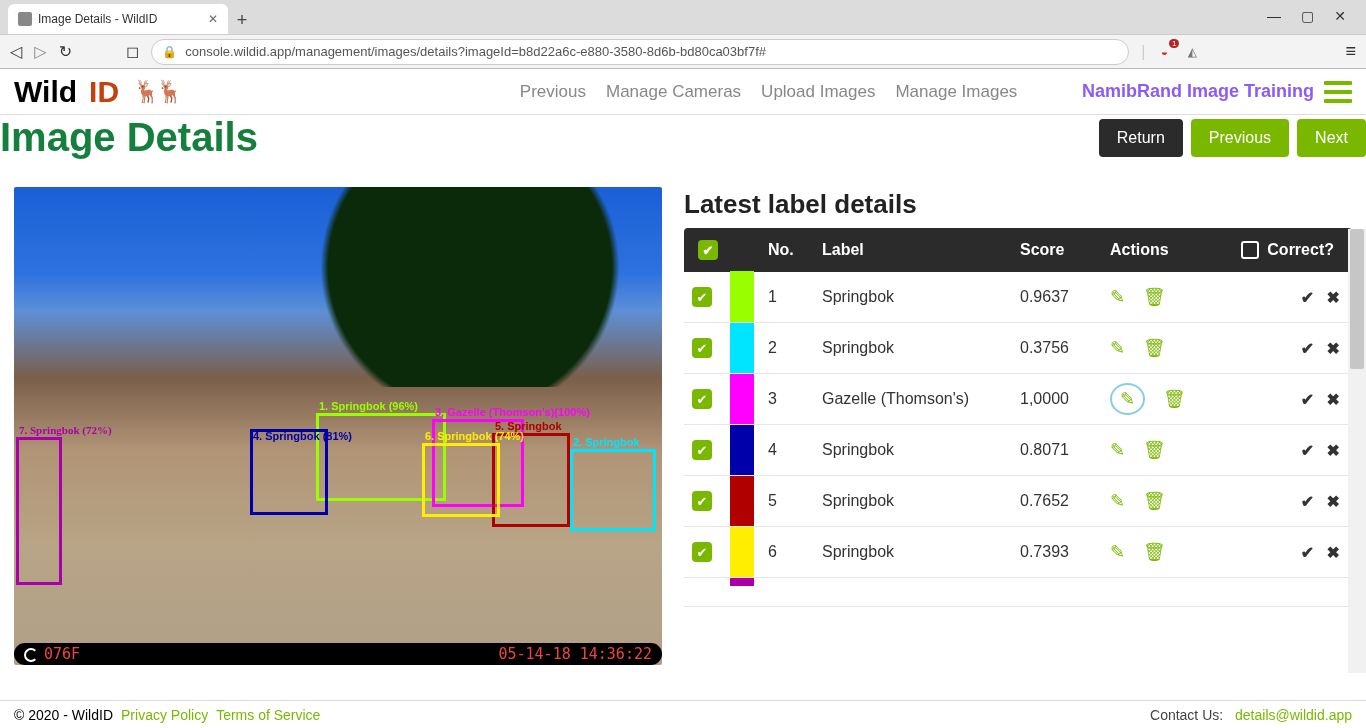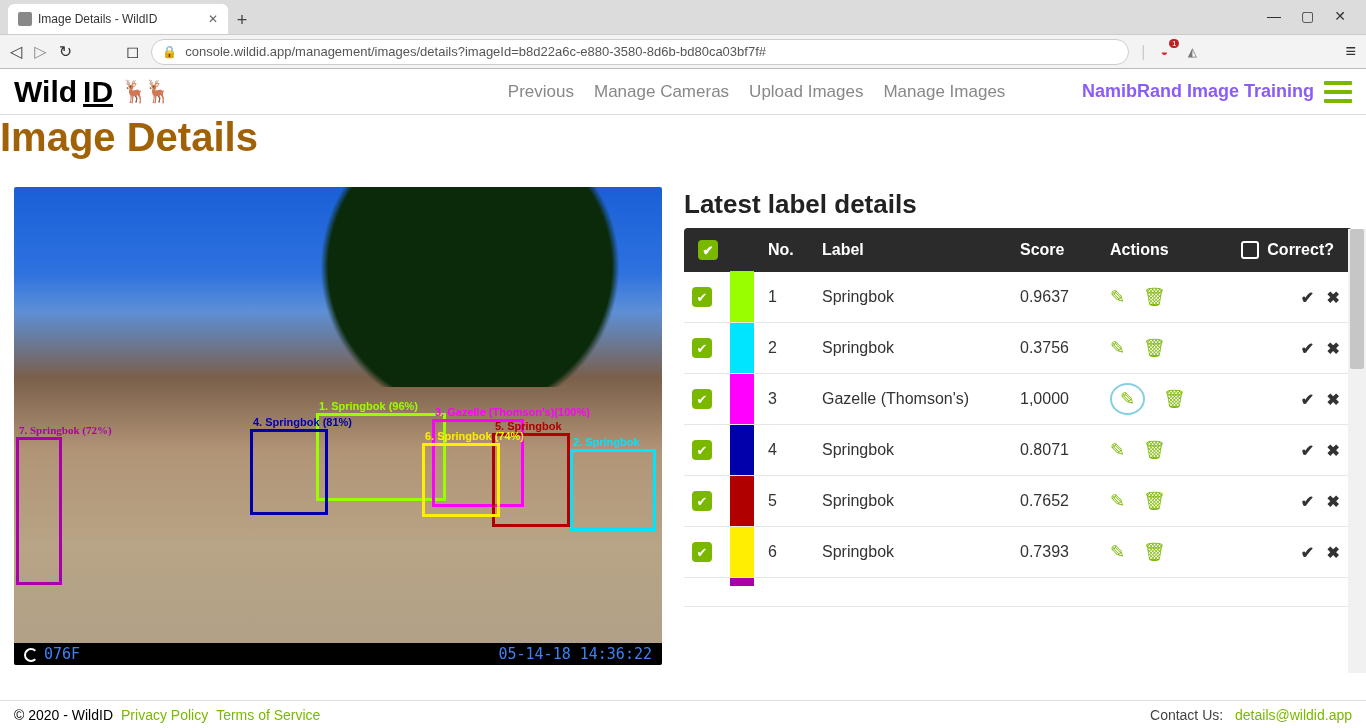--- a/index.html
+++ b/index.html
@@ -20,45 +20,45 @@
   .lock { font-size:12px; color:#666; }
   .ext-icons { display:flex; gap:10px; align-items:center; }
   .badge-icon { width:18px; height:18px; display:flex;align-items:center;justify-content:center;font-size:12px;}
   .shield { color:#d23; position:relative;}
   .shield-count { position:absolute; top:-4px; right:-6px; background:#b22; color:#fff; font-size:8px; border-radius:6px; padding:0 3px;}
   .triangle { color:#777;}
   .menu-dots { font-size:18px; color:#333;}
 
   
   .app-header { display:flex; align-items:center; border-bottom:1px solid #ddd; height:46px; padding:0 14px; }
-  .logo { font-family: Impact, "Arial Black", sans-serif; font-size:30px; font-weight:900; color:#000; display:flex;align-items:center;gap:6px;text-align:center;}
-  .logo .id { color:#000000;text-decoration:underline; }
+  .logo { font-family: Impact, "Arial Black", sans-serif; font-size:30px; font-weight:900; color:#000; display:flex;align-items:center;gap:12px;text-align:center;}
+  .logo .id { color:#c2410c; }
   .logo-bugs { font-size:22px; color:#333; letter-spacing:-4px; margin-left:2px;}
   .main-nav { display:flex; gap:20px; margin-left:340px; }
   .main-nav a { color:#888; text-decoration:none; font-size:17px; }
   .org-name { margin-left:auto; font-size:18px; font-weight:700; color:#8b5cf6; }
   .hamburger { margin-left:10px; display:flex; flex-direction:column; gap:5px; cursor:pointer;}
   .hamburger span{ display:block; width:28px; height:4px; background:#7ab800; border-radius:1px;}
 
   
   .content { display:flex; padding:10px 14px 0 14px; gap:18px; height:calc(100% - 34px - 34px - 46px - 28px); position:relative;}
   .left-col { width:652px; }
   .right-col { flex:1; }
   .title-row { display:flex; align-items:center; margin-bottom:12px;}
-  .page-title { font-size:40px; font-weight:700; color:#a16207; }
+  .page-title { font-size:40px; font-weight:700; color:#15803d; }
   .title-buttons { margin-left:auto; display:flex; gap:8px; }
   .btn { border:none; border-radius:4px; padding:10px 18px; font-size:16px; color:#fff; cursor:pointer; }
   .btn-dark { background:#2b2b2b;}
   .btn-green { background:#7ab800;}
 
   .camera-image { width:648px; height:478px; position:relative; border-radius:2px; overflow:hidden; background:linear-gradient(to bottom,#1a5fd6 0%, #2e72e0 18%, #5d8fd6 26%, #7a5f4a 40%, #b19476 55%, #b8a486 75%, #b0a088 100%); }
   .tree { position:absolute; top:0; right:40px; width:380px; height:200px; background:radial-gradient(circle at 60% 40%, #0a2a0a 0%, #0a2a0a 55%, transparent 58%);}
   .bbox { position:absolute; border:3px solid;}
   .bbox-label{ position:absolute; top:-16px; left:0; font-size:11px; white-space:nowrap; font-weight:600;}
-  .img-footer { position:absolute; bottom:0;left:0;right:0;height:22px;background:#000;color:#3b82f6;display:flex;align-items:center;justify-content:space-between;padding:0 10px;font-family:monospace;font-size:15px;}
+  .img-footer { position:absolute; bottom:0;left:0;right:0;height:22px;background:#000;color:#ef4444;display:flex;align-items:center;justify-content:space-between;padding:0 10px;font-family:monospace;font-size:15px;border-radius:11px;}
   .moon { display:inline-block; width:14px;height:14px;border:2px solid #fff;border-radius:50%;border-right-color:transparent;margin-right:6px;vertical-align:middle;}
 
   
   .panel-title { font-size:26px; font-weight:700; color:#222; margin:2px 0 8px 0;}
   .label-table { width:100%; border-collapse:collapse; }
   .label-table thead th { background:#2b2b2b; color:#fff; font-size:16px; font-weight:700; text-align:left; padding:12px 8px;}
   .label-table thead th:first-child{ border-top-left-radius:4px; padding-left:14px;}
   .label-table thead th:last-child{ border-top-right-radius:4px; text-align:right; padding-right:18px;}
   .label-table tbody td { padding:14px 8px; border-bottom:1px solid #e6e6e6; font-size:16px;color:#333; vertical-align:middle;}
   .chk { width:20px;height:20px;background:#7ab800;border-radius:4px;display:inline-flex;align-items:center;justify-content:center;color:#fff;font-size:13px;cursor:pointer;}
@@ -132,41 +132,46 @@
       <span></span>
       <span></span>
       <span></span>
     </div>
 </div>
 
 <div class="content">
   <div style="position:absolute; left:0; right:0; top:0;">
     <div class="title-row" style="padding:0 0 0 0;">
       <div class="page-title">Image Details</div>
+      <div class="title-buttons">
+        <button class="btn btn-dark">Return</button>
+        <button class="btn btn-green">Previous</button>
+        <button class="btn btn-green">Next</button>
+      </div>
     </div>
   </div>
 
   <div class="left-col" style="margin-top:62px;">
     <div class="camera-image" id="camera-image">
       <div class="tree"></div>
       <div class="img-footer">
         <span><span class="moon"></span><span>076F</span></span>
         <span>05-14-18  14:36:22</span>
       </div>
     <div class="bbox" style="border-color: rgb(153, 255, 0); left: 302px; top: 226px; width: 130px; height: 88px;">
           <div class="bbox-label" style="color: rgb(153, 255, 0);">1. Springbok (96%)</div>
         </div>
         <div class="bbox" style="border-color: rgb(0, 229, 255); left: 556px; top: 262px; width: 86px; height: 82px; padding-left: 31px;">
           <div class="bbox-label" style="color: rgb(0, 229, 255);">2. Springbok</div>
         </div>
         <div class="bbox" style="border-color: rgb(255, 0, 255); left: 418px; top: 232px; width: 92px; height: 88px;">
           <div class="bbox-label" style="color: rgb(255, 0, 255);">3. Gazelle (Thomson's)(100%)</div>
         </div>
         <div class="bbox" style="border-color: rgb(0, 0, 170); left: 236px; top: 242px; width: 78px; height: 86px;">
-          <div class="bbox-label" style="color: rgb(0, 0, 170);">4. Springbok (81%)</div>
+          <div class="bbox-label" style="color: rgb(0, 0, 170); margin-top: 14px;">4. Springbok (81%)</div>
         </div>
         <div class="bbox" style="border-color: rgb(176, 0, 0); left: 478px; top: 246px; width: 78px; height: 94px;">
           <div class="bbox-label" style="color: rgb(176, 0, 0);">5. Springbok</div>
         </div>
         <div class="bbox" style="border-color: rgb(255, 238, 0); left: 408px; top: 256px; width: 78px; height: 74px;">
           <div class="bbox-label" style="color: rgb(255, 238, 0);">6. Springbok (74%)</div>
         </div>
         <div class="bbox" style="border-color: rgb(170, 0, 170); left: 2px; top: 250px; width: 46px; height: 148px; font-family: Liberation Serif, serif;">
           <div class="bbox-label" style="color: rgb(170, 0, 170);">7. Springbok (72%)</div>
         </div>

